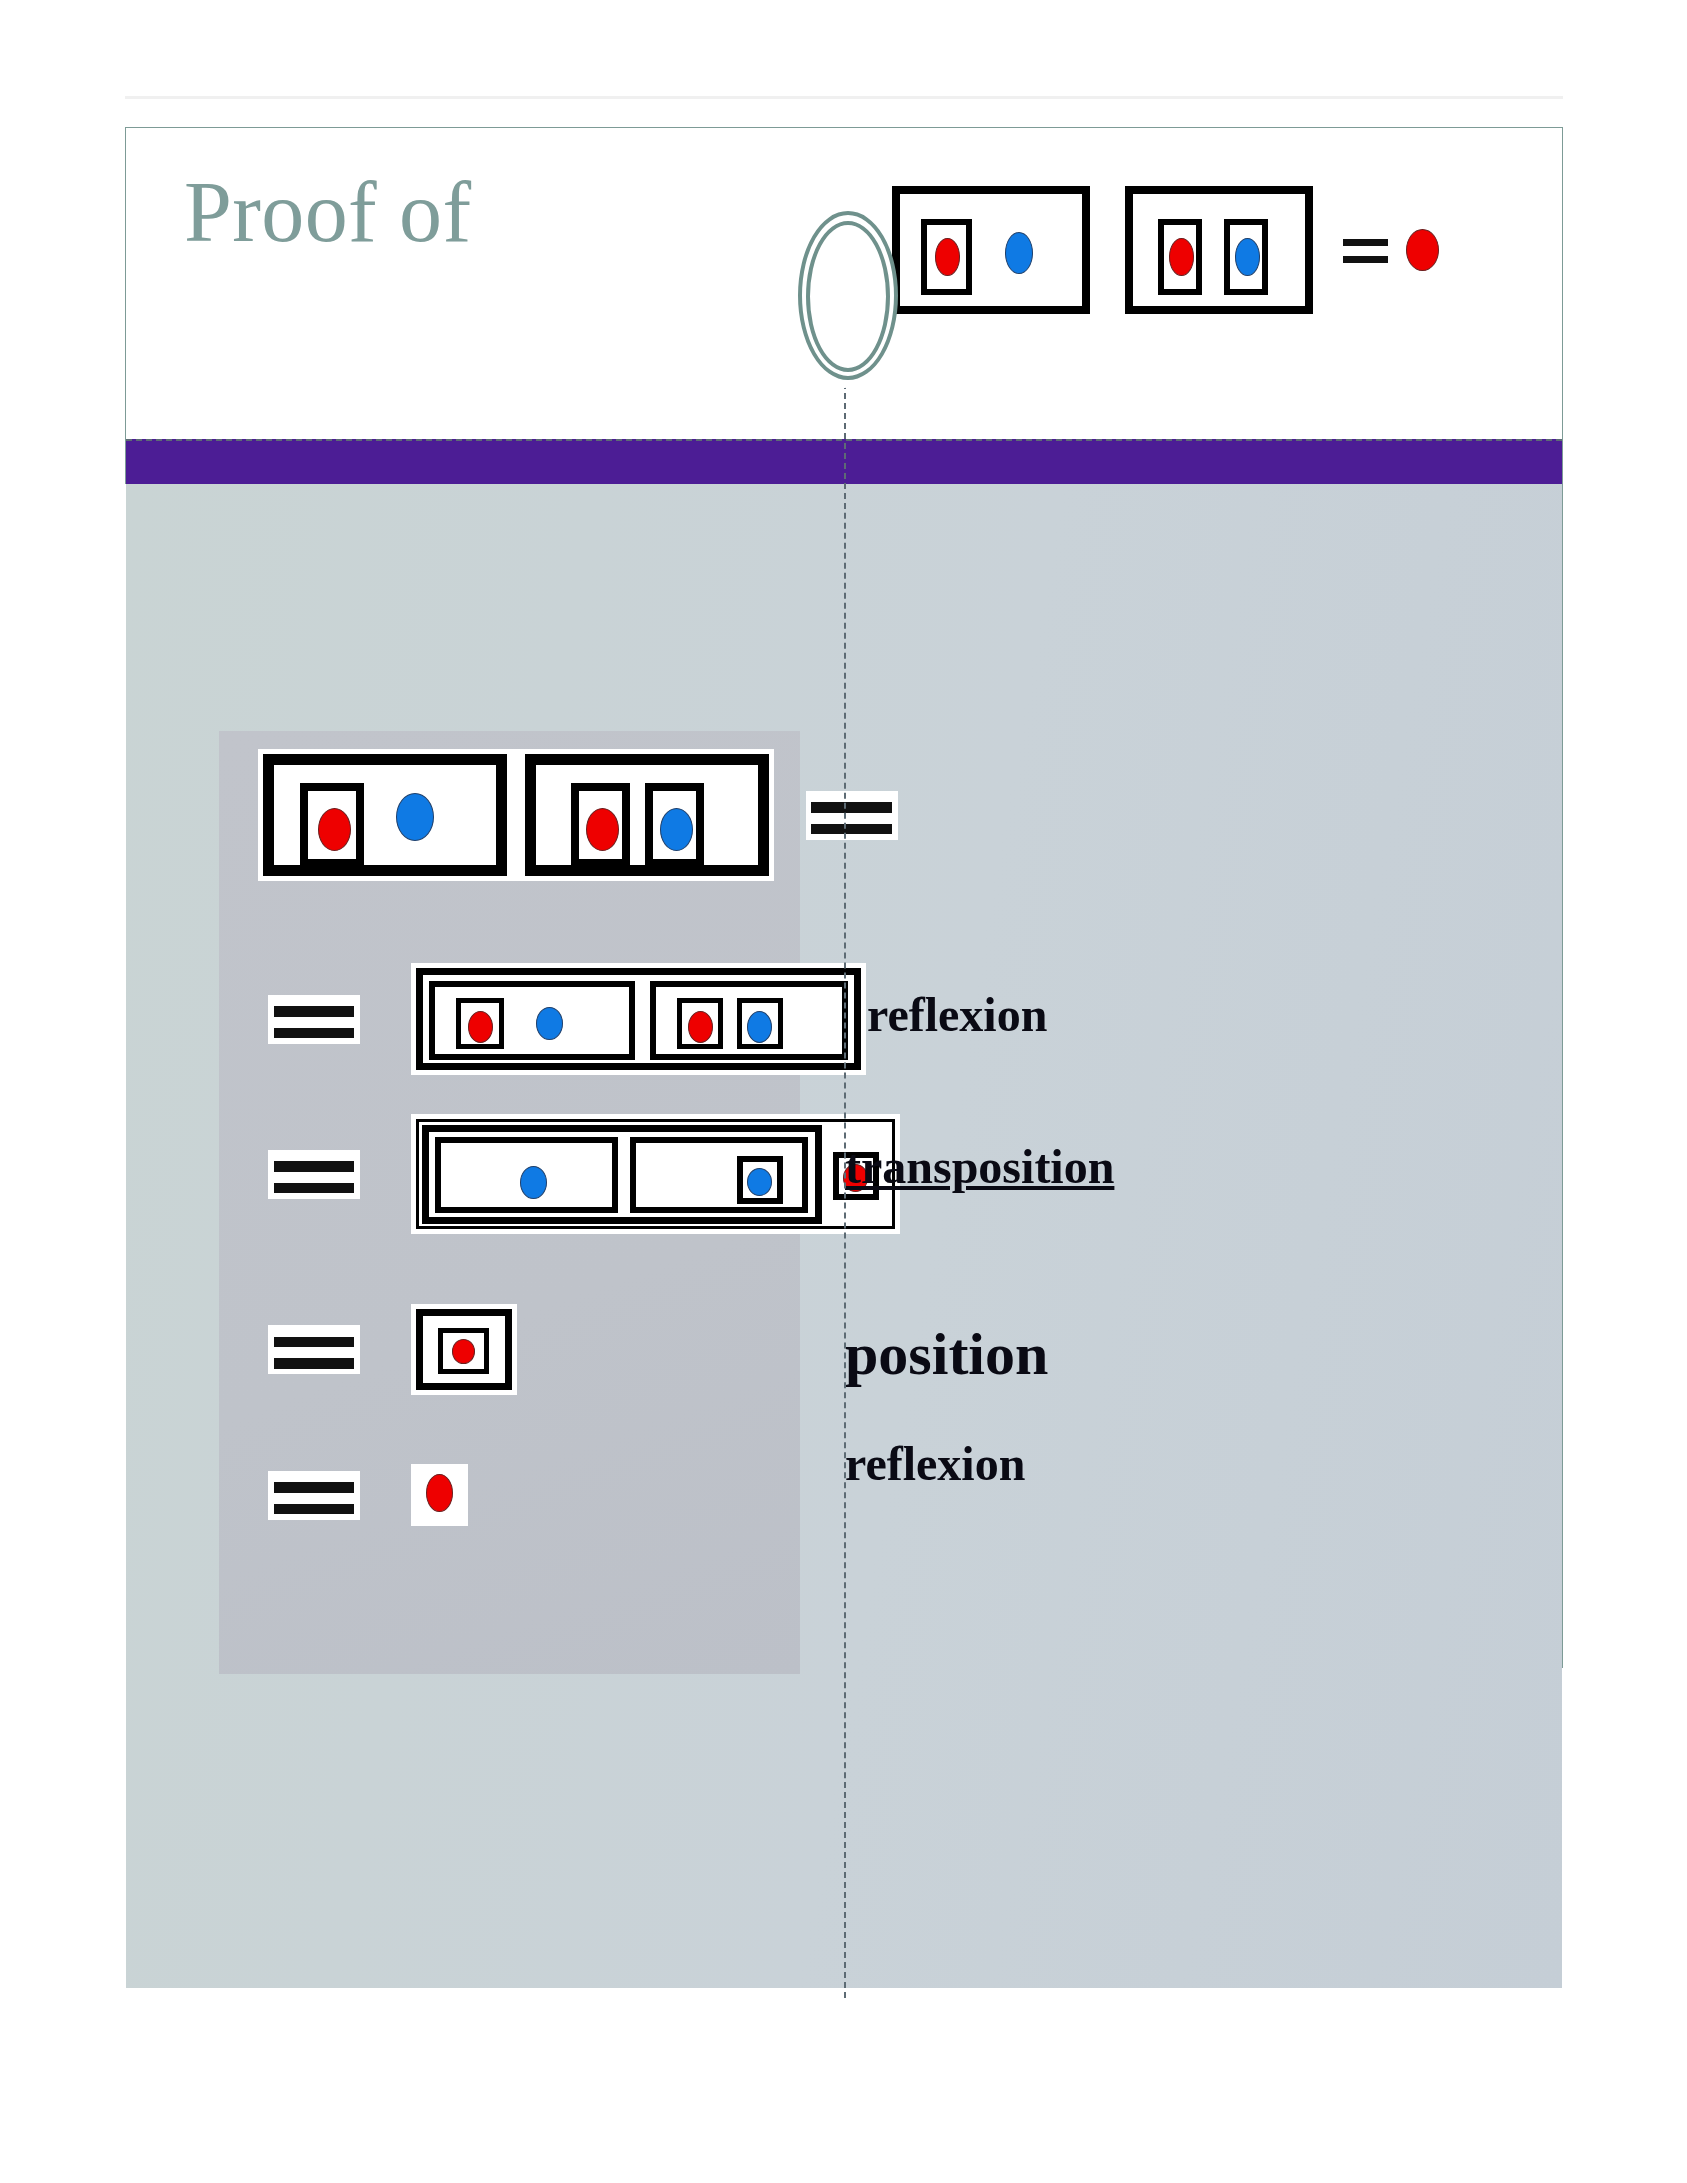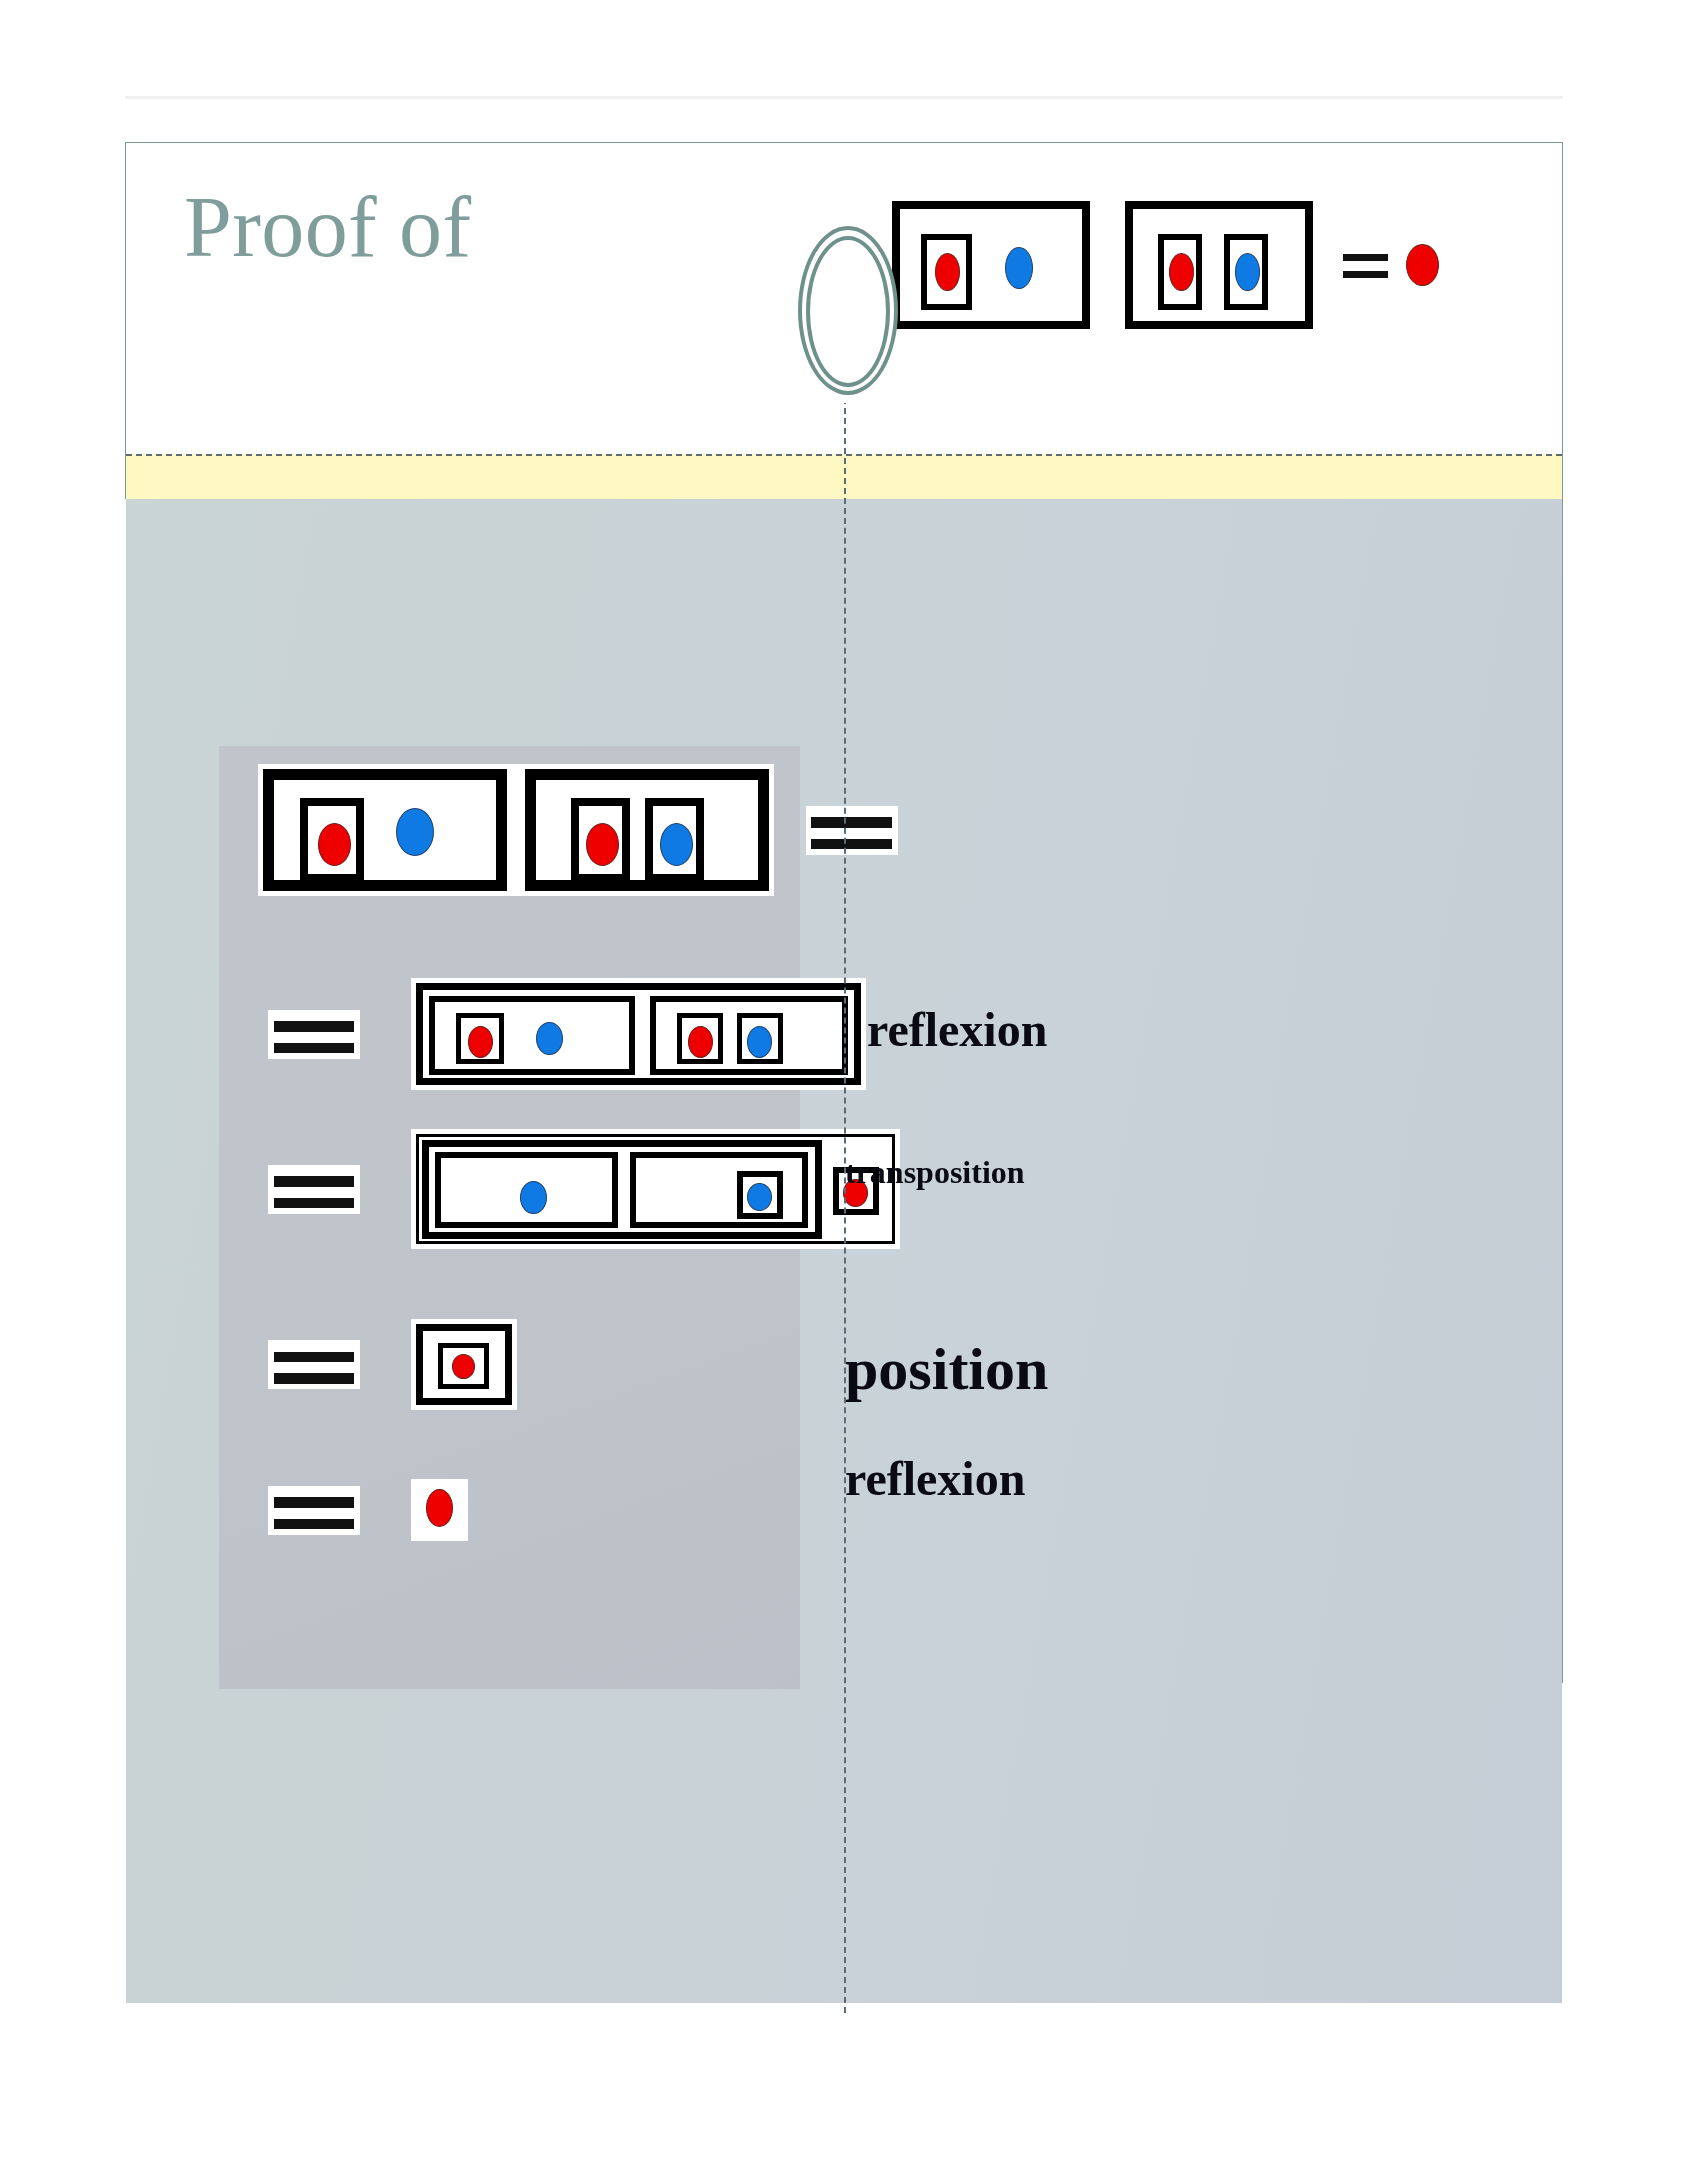--- a/index.html
+++ b/index.html
@@ -2,22 +2,22 @@
 <html style="font-size:13px"><head>
 <meta charset="utf-8">
 <style>
   html,body{margin:0;padding:0;background:#ffffff;}
   body{width:1687px;height:2183px;position:relative;overflow:hidden;
        font-family:"Liberation Serif",serif;}
 
   
   #page-rule{position:absolute;left:125px;top:96px;width:1438px;height:2.5px;background:#f0f0f0;}
 
-  #slide{position:absolute;left:125px;top:142px;width:1438px;height:1541px;
-         background:#fef9c3;border:1.6px solid #7d9b96;box-sizing:border-box;}
+  #slide{position:absolute;left:125px;top:127px;width:1438px;height:1541px;
+         background:#4c1d95;border:1.6px solid #7d9b96;box-sizing:border-box;}
 
   
   #header{position:absolute;left:0;top:0;width:100%;height:311px;background:#ffffff;}
   #header-dash{position:absolute;left:0;top:311px;width:100%;height:0;
                border-top:2.5px dashed #5d6b74;}
 
   #title{position:absolute;left:58px;top:41px;width:511px;
          font-size:86px;line-height:1.0;color:#7f9d9a;font-weight:400;
          font-family:"Liberation Serif",serif;letter-spacing:0.4px;}
 
@@ -188,21 +188,21 @@
               </span>
             </span>
           </span>
           <span class="bx" style="width:46px;height:48px;border-width:6.6px;position:absolute;left:414px;top:30px;">
             <span class="dot red" style="left:4.1px;top:5.8px;width:23px;height:26px;"></span>
           </span>
         </span>
       </span>
     </div>
 
-    <div class="label" style="left:719px;top:655px;font-size:32px;">transposition</div>
+    <div class="label" style="left:719px;top:655px;font-size:48px;text-decoration:underline;">transposition</div>
 
     <div class="row" style="left:142px;top:820px;">
       <span class="eq" style="width:92px;height:49px;">
         <i style="top:11.5px;height:10.7px;"></i><i style="top:33px;height:10.7px;"></i>
       </span>
       <span style="display:inline-block;width:44px;"></span>
       <span class="wp">
         <span class="bx" style="width:96px;height:81px;border-width:7.4px;">
           <span class="bx" style="width:51px;height:46px;border-width:5.8px;position:absolute;left:15px;top:11.5px;">
             <span class="dot red" style="left:9px;top:6.6px;width:21.4px;height:23px;"></span>

